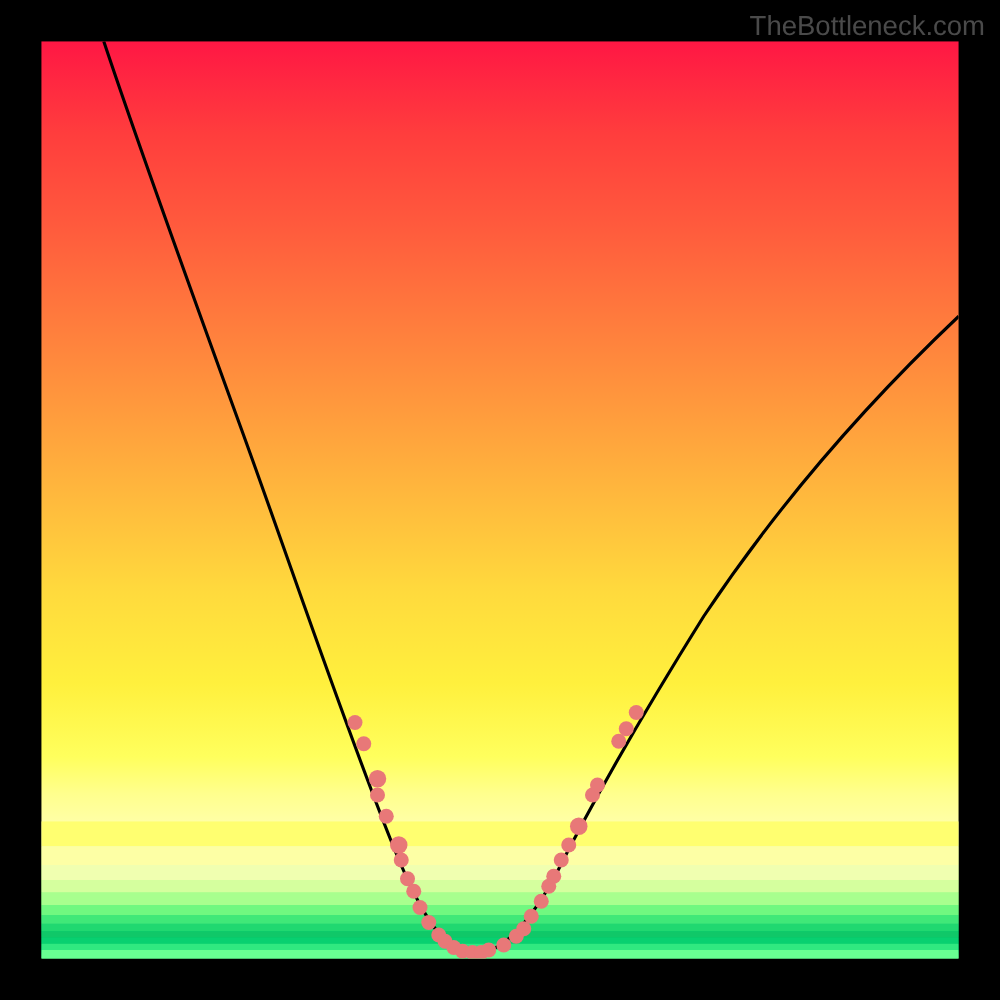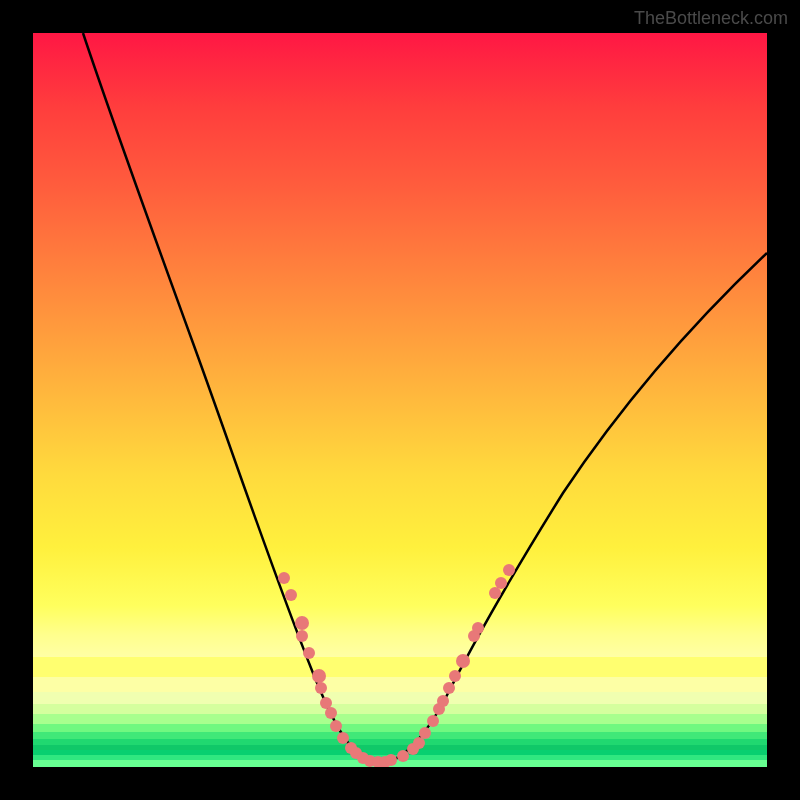--- a/index.html
+++ b/index.html
@@ -12,21 +12,21 @@
       height: 800px;
       background: #000;
       position: relative;
       font-family: Arial, sans-serif;
     }
     .watermark {
       position: absolute;
       top: 8px;
       right: 12px;
       color: #4a4a4a;
-      font-size: 18px;
+      font-size: 22px;
       font-weight: 500;
       z-index: 10;
     }
     .chart-area {
       position: absolute;
       top: 33px;
       left: 33px;
       width: 734px;
       height: 734px;
       overflow: hidden;

